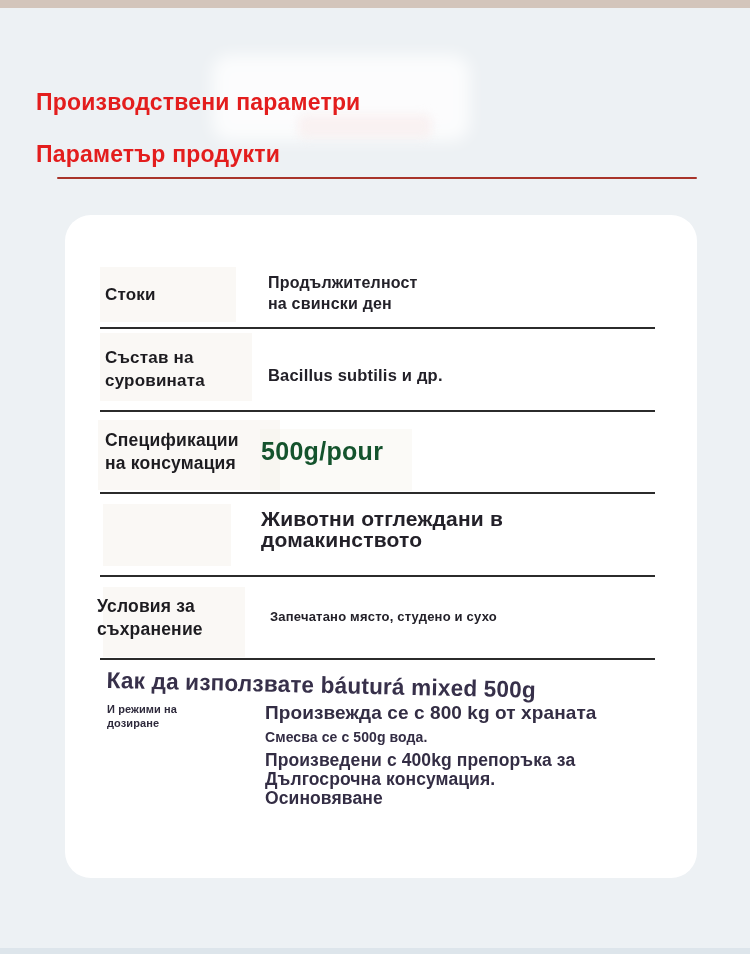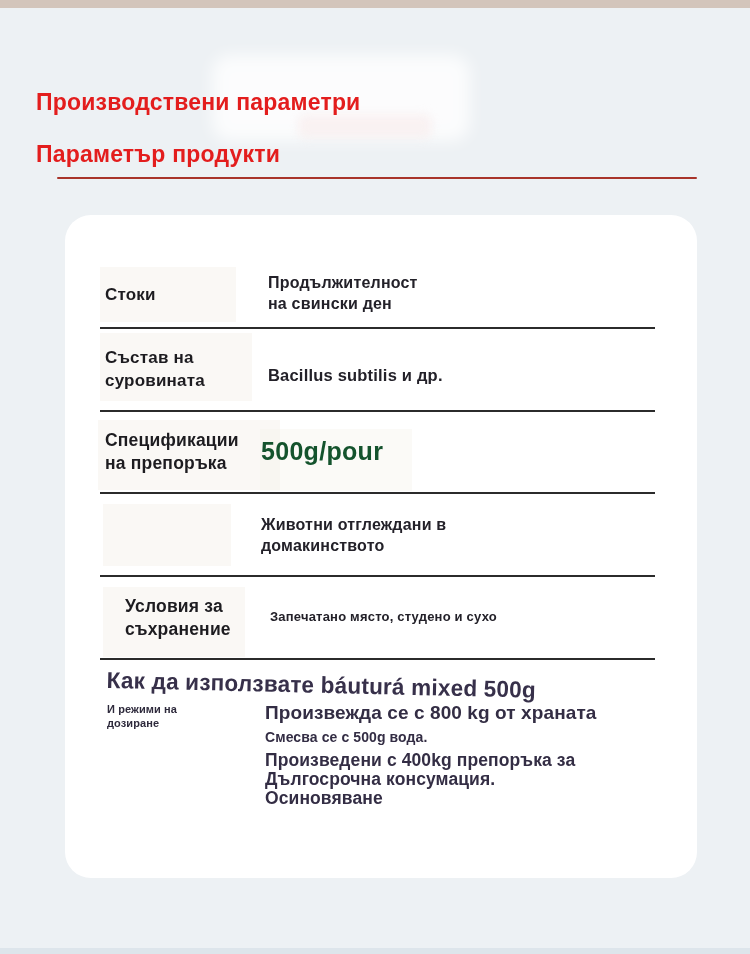--- a/index.html
+++ b/index.html
@@ -43,22 +43,22 @@
   .row-value { position:absolute; left:203px; font-size:16px; font-weight:bold;
                color:#232129; line-height:21px; letter-spacing:0.2px; }
 
   .r1l { top:68px; }
   .r1v { top:57px; }
   .r2l { top:131px; }
   .r2v { top:138px; font-size:16.5px;margin-top:12px; }
   .r3l { top:214px; font-size:17.5px; }
   .r3v { top:221px; left:196px; font-size:25px; line-height:30px; letter-spacing:0.3px; color:#14532d; }
   .r4l { top:297px; left:43px; }
-  .r4v { top:299px; left:196px; font-size:16px; }
-  .r5l { top:380px; left:60px; font-size:17.5px; }
+  .r4v { top:293px; left:196px; font-size:21px; }
+  .r5l { top:380px; left:32px; font-size:17.5px; }
   .r5v { top:391px; left:205px; font-size:13px; }
 
   .divider { position:absolute; left:35px; width:555px; height:2px; background:#2b2b2b; }
   .d1 { top:112px; } .d2 { top:195px; } .d3 { top:277px; } .d4 { top:360px; } .d5 { top:443px; }
 
   .usage-heading { position:absolute; left:42px; top:452px; white-space:nowrap;
                    font-size:23px; font-weight:bold; color:#37304a; letter-spacing:0.2px;
                    transform:rotate(1.3deg) scaleX(0.98); transform-origin:left top; }
   .usage-note { position:absolute; left:42px; top:487px; font-size:11px; font-weight:bold;
                 color:#2e2a3c; line-height:14px; letter-spacing:0.1px; }
@@ -102,21 +102,21 @@
     <div>Състав на</div>
     <div>суровината</div>
   </div>
   <div class="row-value r2v">
     <div>Bacillus subtilis и др.</div>
   </div>
   <div class="divider d2"></div>
 
   <div class="row-label r3l">
     <div>Спецификации</div>
-    <div>на препоръка</div>
+    <div>на консумация</div>
   </div>
   <div class="row-value r3v">
     <div>500g/pour</div>
   </div>
   <div class="divider d3"></div>
 
   <div class="row-value r4v">
     <div>Животни отглеждани в</div>
     <div>домакинството</div>
   </div>

